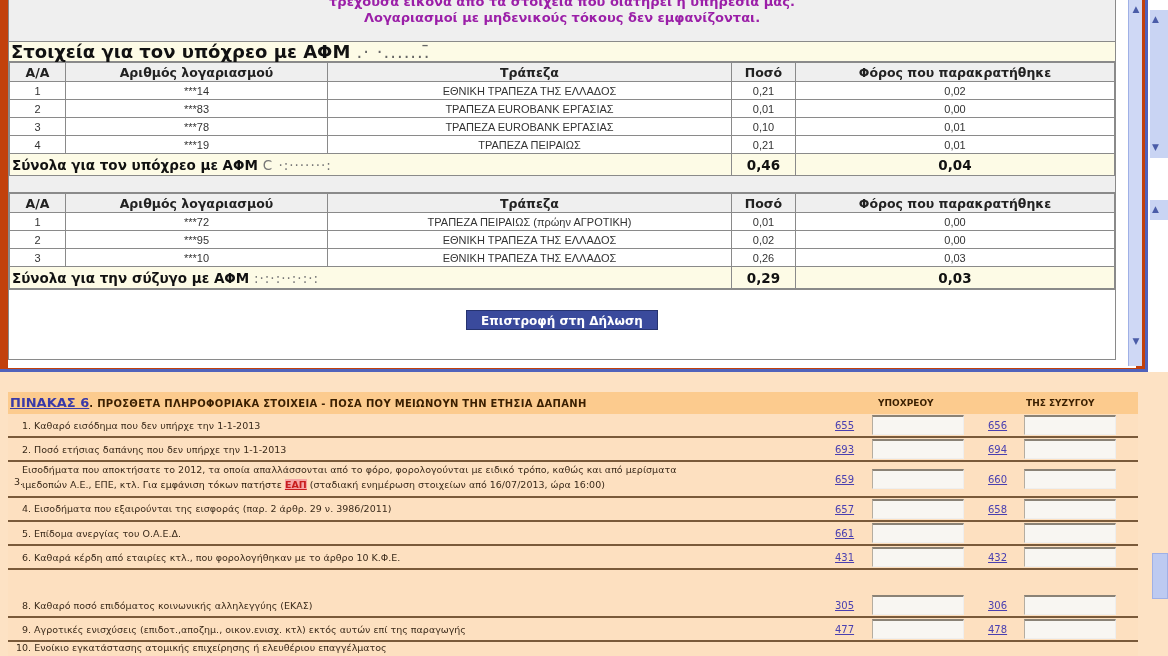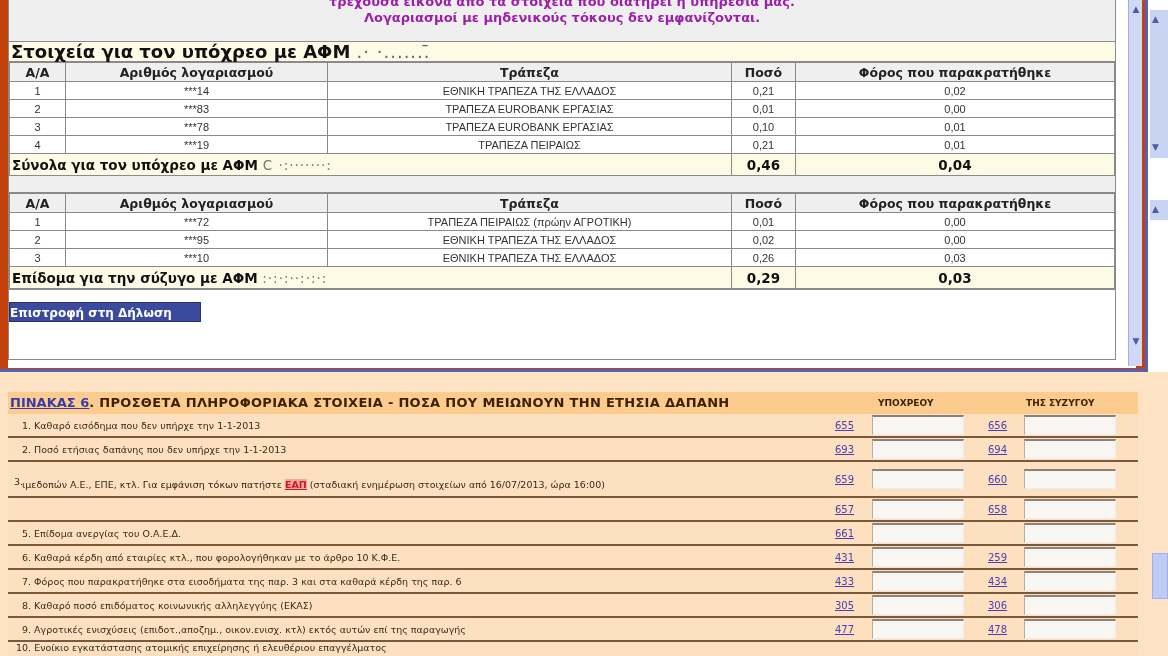--- a/index.html
+++ b/index.html
@@ -22,34 +22,34 @@
 
   table.acc { width: 100%; border-collapse: collapse; font-size: 11px; color: #222; padding-left: 24px; }
   table.acc th { background: #efefef; font-weight: bold; font-size: 12.5px; height: 19px; border: 1px solid #8a8a8a; text-align: center; color: #222; }
   table.acc td { height: 18px; border: 1px solid #8a8a8a; text-align: center; font-family: "Liberation Sans", sans-serif; font-size: 11px; color: #333; }
   table.acc tr.total td { background: #fdfbe6; font-weight: bold; font-size: 13.5px; height: 22px; color: #111; font-family: "DejaVu Sans", sans-serif; }
   table.acc tr.total td.lbl { text-align: left; padding-left: 2px; }
   .c-aa { width: 56px; } .c-acc { width: 262px; } .c-bank { width: 404px; } .c-amt { width: 64px; }
 
   .spacer { height: 17px; background: #efefef; border-bottom: 1px solid #8a8a8a; }
 
-  .btn-row { height: 28px; text-align: left; border-top: 1px solid #8a8a8a; padding-top: 12px; }
+  .btn-row { height: 28px; text-align: center; border-top: 1px solid #8a8a8a; padding-top: 20px; }
   .return-btn { display: inline-block; background: #3a4a9c; color: #fff; font-size: 12px; font-weight: bold; height: 20px; line-height: 20px; width: 192px; border: 1px solid #26336f; cursor: pointer; }
 
   
   .outer-scroll-top { position: absolute; left: 1148px; top: 0; width: 20px; height: 372px; background: #fff; }
   .mini-scroll { position: absolute; left: 1150px; width: 18px; background: #c9d4f3; }
   .mini-arrow { position: absolute; left: 1152px; font-size: 9px; color: #4a5ca8; }
 
   
   .panel { position: absolute; left: 8px; top: 392px; width: 1130px; height: 264px; background: #fde0c0; }
   .panel-head { position: absolute; left: 0; top: 0; width: 1130px; height: 22px; background: #fccb8e; }
   .panel-title { position: absolute; left: 2px; top: 3px; font-size: 12px; font-weight: bold; color: #3a1f00; white-space: nowrap; }
   .panel-title .link { color: #3a3aa8; text-decoration: underline; font-size: 13px; }
-  .panel-title .rest { font-size: 13px; letter-spacing: 0.3px; }
+  .panel-title .rest { font-size: 10px; letter-spacing: 0.3px; }
   .col-h { position: absolute; top: 6px; font-size: 9px; font-weight: bold; color: #3a1f00; }
 
   .row { position: absolute; left: 0; width: 1130px; height: 24px; border-bottom: 2px solid #7a5a3a; }
   .row .lbl { position: absolute; left: 14px; font-size: 9.5px; color: #3a2a1a; white-space: nowrap; }
   .row .code { position: absolute; font-size: 10px; color: #4a40b0; text-decoration: underline; cursor: pointer; }
   .row .inp { position: absolute; width: 92px; height: 20px; background: #f8f6f2; border-top: 2px solid #8a8276; border-left: 1px solid #b5ada0; border-right: 1px solid #eee; border-bottom: 1px solid #eee; }
   .row .lbl .b { font-weight: normal; color: #2a1a0a; }
   .row .lbl .eap { color: #c81e1e; font-weight: bold; text-decoration: underline; background: #f7a6a6; }
 
   .page-scroll-thumb { position: absolute; left: 1152px; top: 553px; width: 16px; height: 46px; background: #bdcaf1; border: 1px solid #9fb0e6; }
@@ -144,21 +144,21 @@
       </tr>
       <tr>
         <td>3</td>
         <td>***10</td>
         <td>ΕΘΝΙΚΗ ΤΡΑΠΕΖΑ ΤΗΣ ΕΛΛΑΔΟΣ</td>
         <td>0,26</td>
         <td>0,03</td>
       </tr>
       <tr class="total">
         <td class="lbl" colspan="3">
-          <span>Επίδομα για την σύζυγο με ΑΦΜ</span>
+          <span>Σύνολα για την σύζυγο με ΑΦΜ</span>
           <span style="font-weight:normal;color:#777;letter-spacing:1px">:·:·:··:·:·:</span>
         </td>
         <td>0,29</td>
         <td>0,03</td>
       </tr>
     </tbody>
       </table>
 
     <div class="btn-row">
       <span class="return-btn">Επιστροφή στη Δήλωση</span>
@@ -198,62 +198,57 @@
   <div class="row" style="top:46px">
     <span class="lbl" style="top:6px">2. Ποσό ετήσιας δαπάνης που δεν υπήρχε την 1-1-2013</span>
     <span class="code" style="left:827px;top:6px">693</span>
     <div class="inp" style="left:864px;top:1px"></div>
     <span class="code" style="left:980px;top:6px">694</span>
     <div class="inp" style="left:1016px;top:1px"></div>
   </div>
 
   <div class="row" style="top:70px;height:36px">
     <span class="lbl" style="left:6px;top:14px">3.</span>
+    <span class="lbl" style="top:2px">Εισοδήματα που αποκτήσατε το 2012, τα οποία απαλλάσσονται από το φόρο, φορολογούνται με ειδικό τρόπο, καθώς και από μερίσματα</span>
     <span class="lbl" style="top:17px">
       <span>ιμεδοπών Α.Ε., ΕΠΕ, κτλ.</span>
       <span class="b">Για εμφάνιση τόκων πατήστε</span>
       <span class="eap">ΕΑΠ</span>
       <span>(σταδιακή ενημέρωση στοιχείων από 16/07/2013, ώρα 16:00)</span>
     </span>
     <span class="code" style="left:827px;top:12px">659</span>
     <div class="inp" style="left:864px;top:7px"></div>
     <span class="code" style="left:980px;top:12px">660</span>
     <div class="inp" style="left:1016px;top:7px"></div>
   </div>
 
   <div class="row" style="top:106px">
+    <span class="lbl" style="top:5px">4. Εισοδήματα που εξαιρούνται της εισφοράς (παρ. 2 άρθρ. 29 ν. 3986/2011)</span>
     <span class="code" style="left:827px;top:6px">657</span>
     <div class="inp" style="left:864px;top:1px"></div>
     <span class="code" style="left:980px;top:6px">658</span>
     <div class="inp" style="left:1016px;top:1px"></div>
   </div>
 
   <div class="row" style="top:130px">
     <span class="lbl" style="top:6px">5. Επίδομα ανεργίας του Ο.Α.Ε.Δ.</span>
     <span class="code" style="left:827px;top:6px">661</span>
     <div class="inp" style="left:864px;top:1px"></div>
     <span class="code" style="left:1024px;top:6px">662</span>
     <div class="inp" style="left:1016px;top:1px"></div>
   </div>
 
   <div class="row" style="top:154px">
     <span class="lbl" style="top:6px">6. Καθαρά κέρδη από εταιρίες κτλ., που φορολογήθηκαν με το άρθρο 10 Κ.Φ.Ε.</span>
     <span class="code" style="left:827px;top:6px">431</span>
     <div class="inp" style="left:864px;top:1px"></div>
-    <span class="code" style="left:980px;top:6px">259</span>
-    <div class="inp" style="left:1016px;top:1px"></div>
-  </div>
-
-  <div class="row" style="top:178px">
-    <span class="lbl" style="top:6px">7. Φόρος που παρακρατήθηκε στα εισοδήματα της παρ. 3 και στα καθαρά κέρδη της παρ. 6</span>
-    <span class="code" style="left:827px;top:6px">433</span>
-    <div class="inp" style="left:864px;top:1px"></div>
-    <span class="code" style="left:980px;top:6px">434</span>
-    <div class="inp" style="left:1016px;top:1px"></div>
-  </div>
+    <span class="code" style="left:980px;top:6px">432</span>
+    <div class="inp" style="left:1016px;top:1px"></div>
+  </div>
+
 
   <div class="row" style="top:202px">
     <span class="lbl" style="top:6px">8. Καθαρό ποσό επιδόματος κοινωνικής αλληλεγγύης (ΕΚΑΣ)</span>
     <span class="code" style="left:827px;top:6px">305</span>
     <div class="inp" style="left:864px;top:1px"></div>
     <span class="code" style="left:980px;top:6px">306</span>
     <div class="inp" style="left:1016px;top:1px"></div>
   </div>
 
   <div class="row" style="top:226px">

